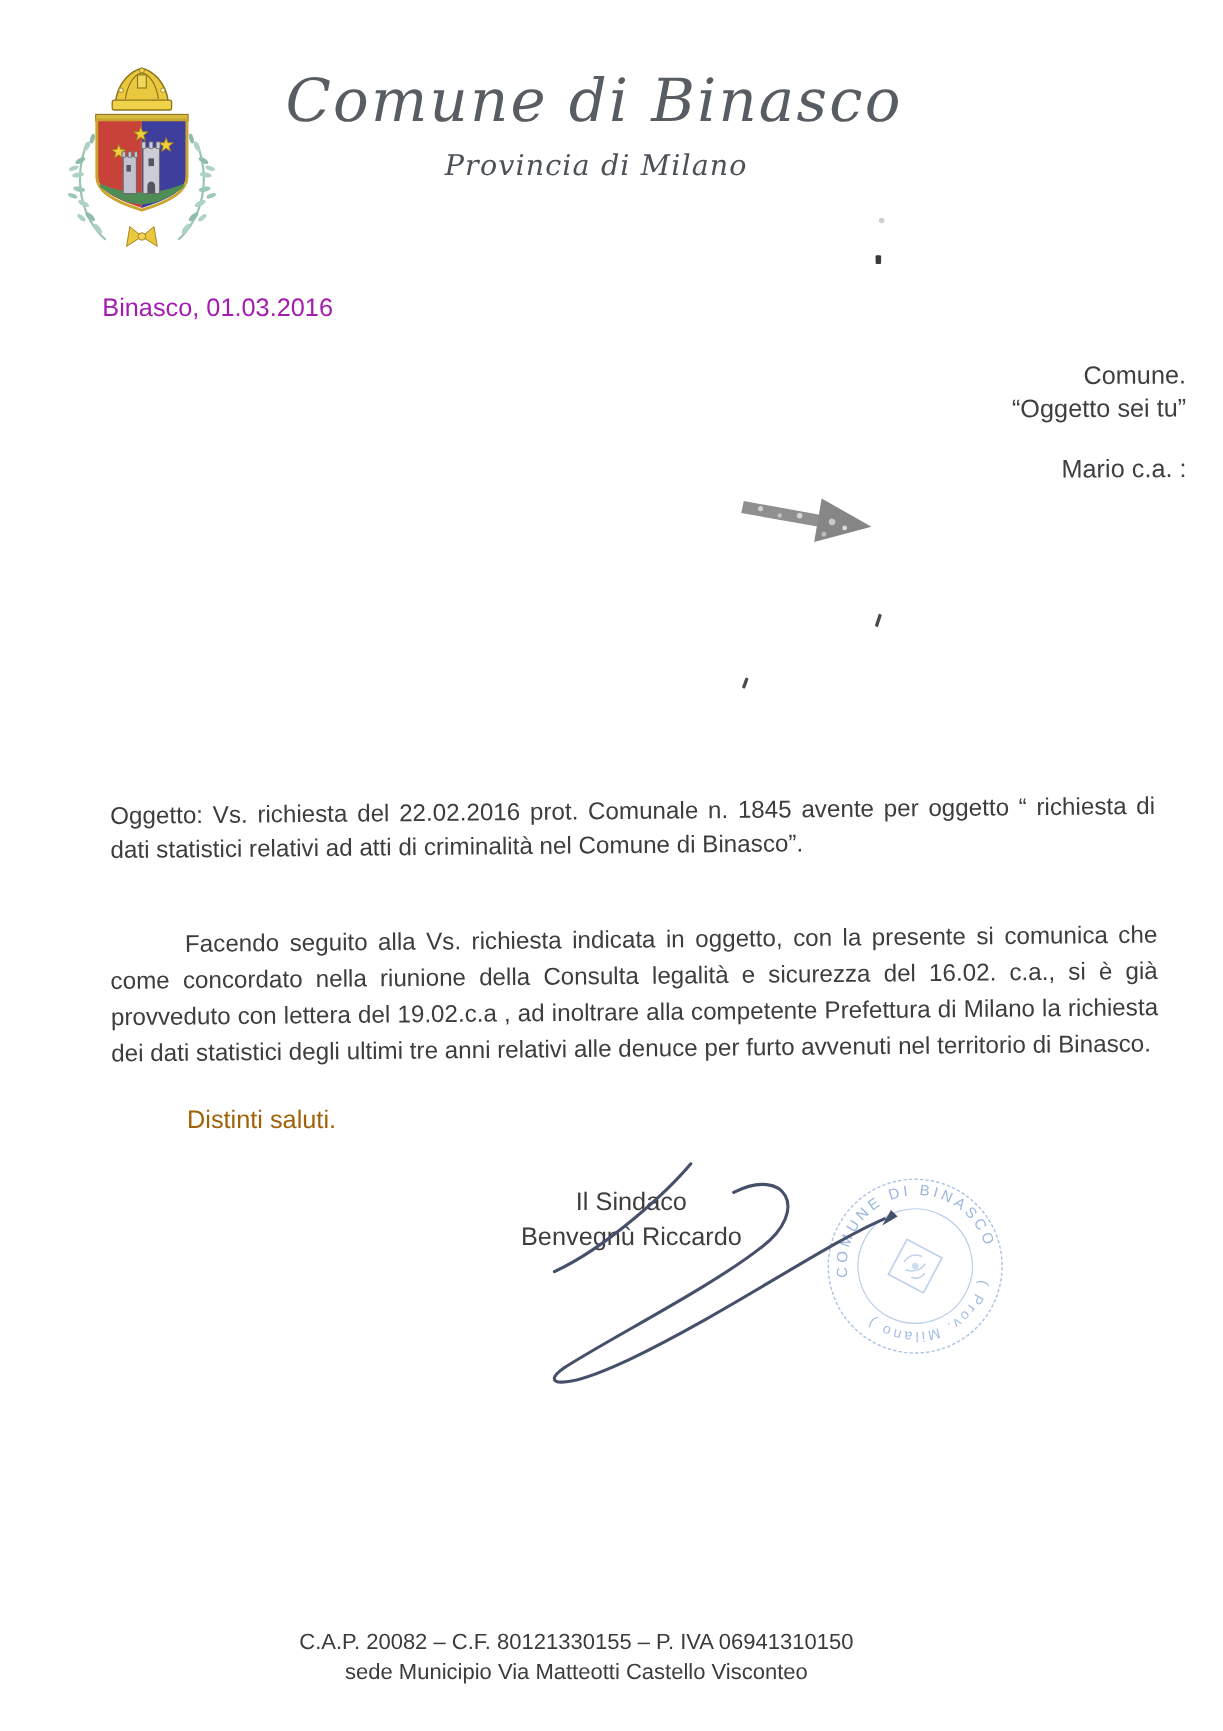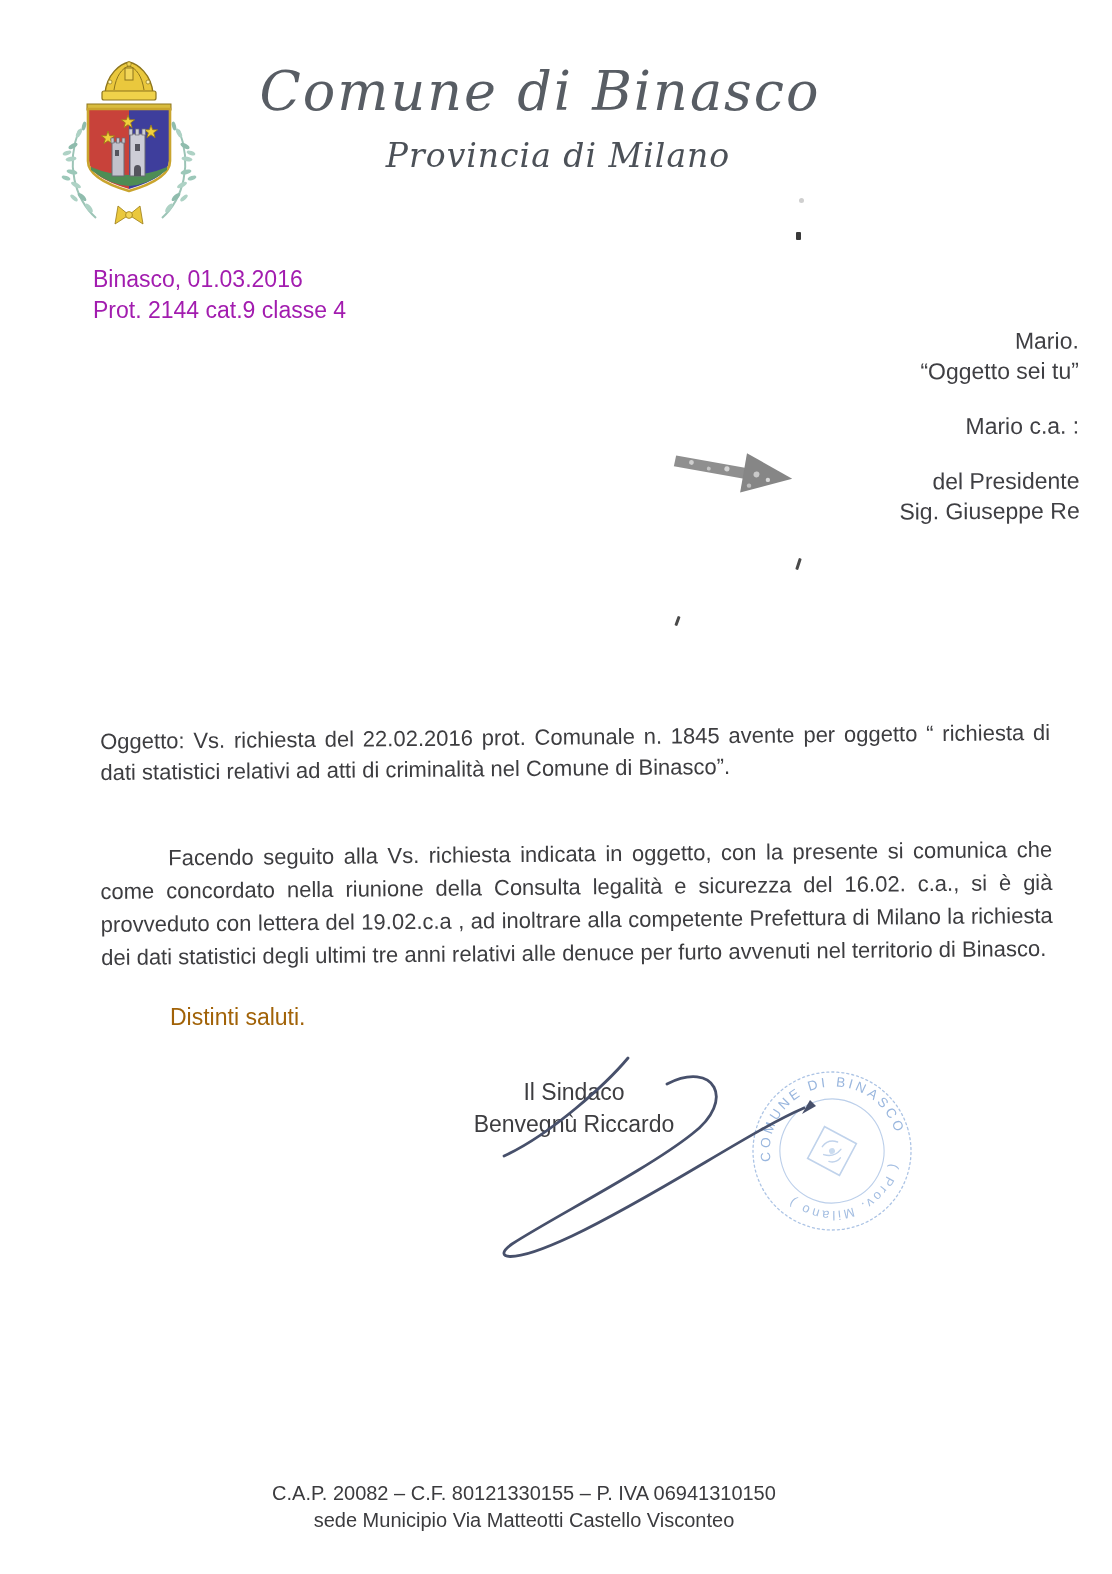--- a/index.html
+++ b/index.html
@@ -9,21 +9,21 @@
     font-family:"Liberation Sans", sans-serif; color:#3e3e41;padding-left:37px;
   }
   .doc-title {
     position:absolute; left:0; top:60px; width:1080px; text-align:center;
     font-family:"DejaVu Serif", serif; font-style:italic; font-weight:500;
     font-size:54px; color:#585d64; letter-spacing:2px;
   }
   .doc-subtitle {
     position:absolute; left:0; top:136px; width:1084px; text-align:center;
     font-family:"DejaVu Serif", serif; font-style:italic; font-weight:500;
-    font-size:33px; color:#4c5158; letter-spacing:1px;margin-left:16px;
+    font-size:26px; color:#4c5158; letter-spacing:1px;
   }
   .emblem-svg { position:absolute; left:58px; top:56px; width:142px; height:176px; }
   .meta-block {
     position:absolute; left:93px; top:264px; font-size:23px; line-height:31px; color:#a21caf;
   }
   .recipient-block {
     position:absolute; right:70px; top:326px; text-align:right;
     font-size:23px; line-height:30px; color:#3f3f43;
     transform:rotate(-0.3deg);
   }
@@ -128,33 +128,28 @@
         <rect x="77" y="86" width="5" height="7" fill="#55555e"></rect>
       </g>
     </g>
   </svg>
 
   <div class="doc-title">Comune di Binasco</div>
   <div class="doc-subtitle">Provincia di Milano</div>
 
   <div class="meta-block">
     <div>Binasco, 01.03.2016</div>
-    <div>Prot. 2144 cat.9 classe 4</div>
   </div>
 
   <div class="recipient-block">
     <div class="recipient-group">
-      <div>Mario.</div>
+      <div>Comune.</div>
       <div>“Oggetto sei tu”</div>
     </div>
     <div class="recipient-group">Mario c.a. :</div>
-    <div class="recipient-group">
-      <div>del Presidente</div>
-      <div>Sig. Giuseppe Re</div>
-    </div>
   </div>
 
   <svg class="arrow-svg" viewBox="0 0 132 62" aria-hidden="true">
     <g transform="rotate(7 66 31)">
       <polygon points="4,17 78,21 77,32 3,28" fill="#8f8f8f"></polygon>
       <polygon points="74,6 122,26 72,46" fill="#868686"></polygon>
       <circle cx="20" cy="22" r="2.4" fill="#cfcfcf"></circle>
       <circle cx="38" cy="26" r="2" fill="#c4c4c4"></circle>
       <circle cx="56" cy="24" r="2.6" fill="#d4d4d4"></circle>
       <circle cx="86" cy="26" r="3" fill="#c9c9c9"></circle>

